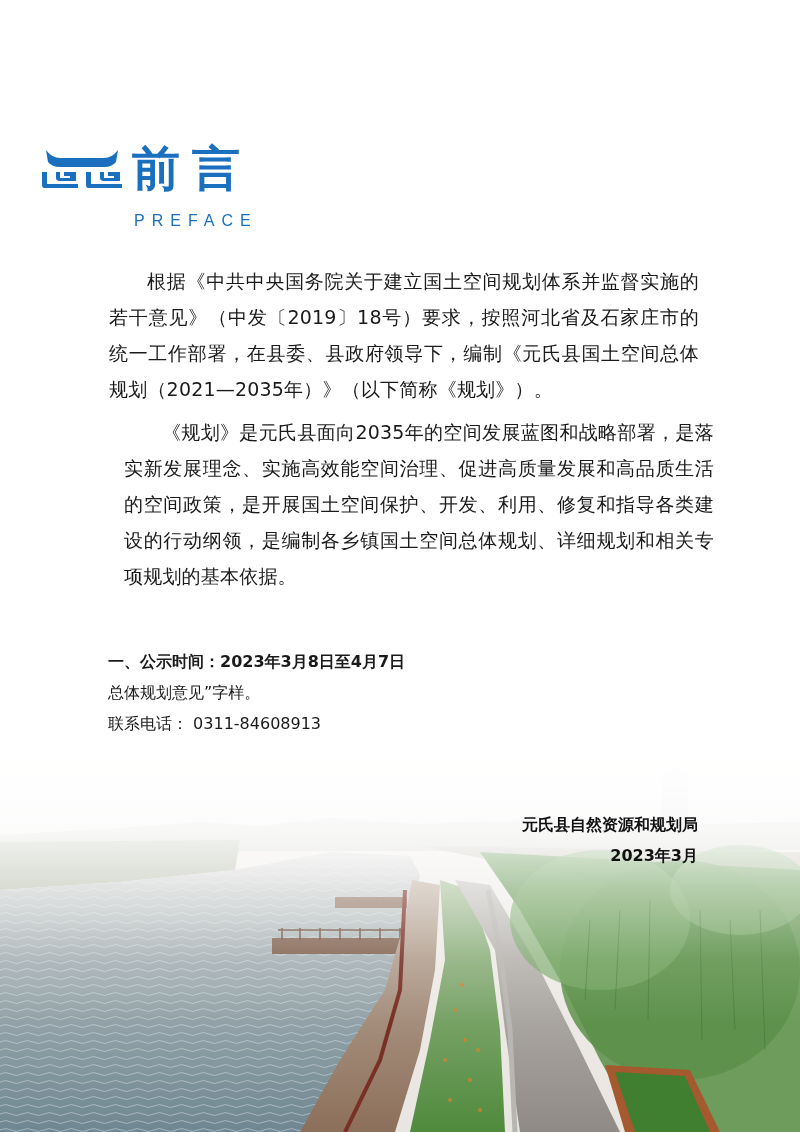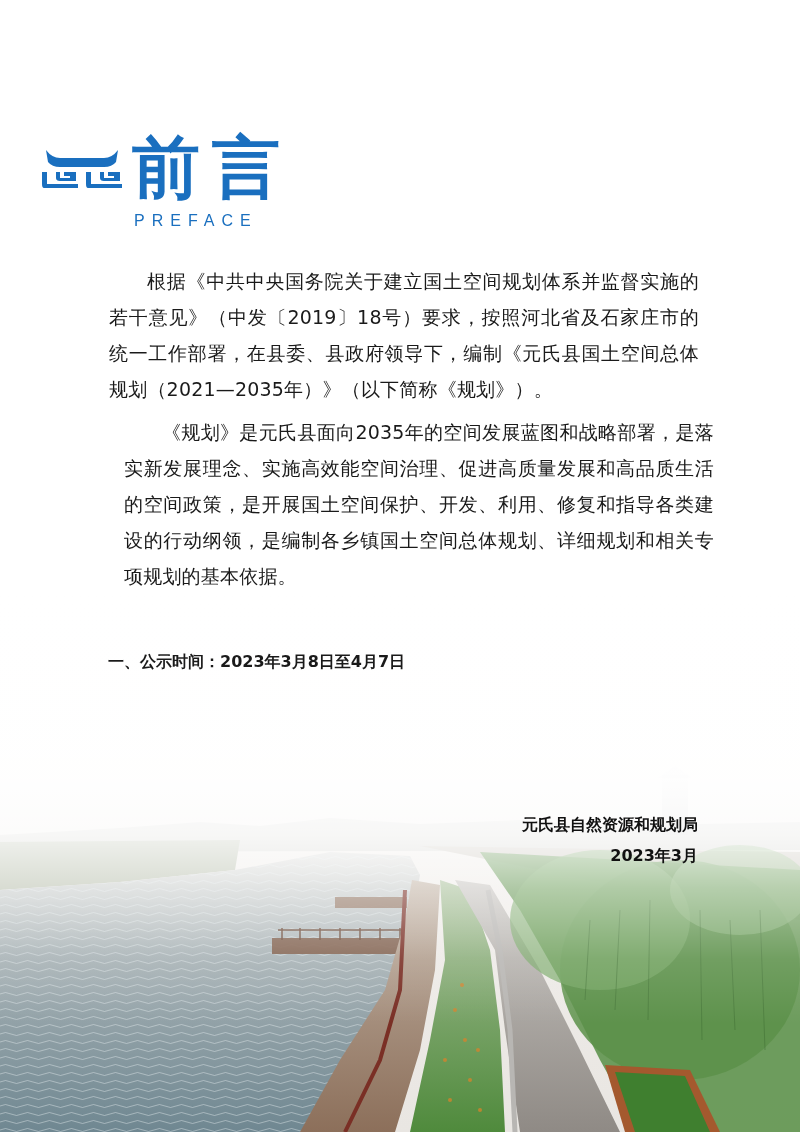--- a/index.html
+++ b/index.html
@@ -15,21 +15,21 @@
     .photo-fade {
       position: absolute; left: 0; top: 0; width: 800px; height: 542px;
       background: linear-gradient(to bottom, rgba(255,255,255,1) 0%, rgba(255,255,255,0.97) 35%, rgba(255,255,255,0.80) 45%, rgba(255,255,255,0.45) 55%, rgba(255,255,255,0.12) 68%, rgba(255,255,255,0) 80%);
     }
 
     
     .header { position: absolute; left: 40px; top: 140px; width: 260px; height: 100px; }
     .logo { position: absolute; left: 2px; top: 8px; width: 80px; height: 42px; }
     .title {
       position: absolute; left: 92px; top: -4px;
-      font-size: 68px; font-weight: bold; letter-spacing: 12px; color: #1a6fbf; line-height: 64px;
+      font-size: 48px; font-weight: bold; letter-spacing: 12px; color: #1a6fbf; line-height: 64px;
       font-family: "DejaVu Sans", sans-serif;
     }
     .subtitle {
       position: absolute; left: 94px; top: 72px;
       font-size: 16px; letter-spacing: 7px; color: #1a6fbf;
       font-family: "Liberation Sans", sans-serif;
     }
 
     
     .para {
@@ -158,16 +158,20 @@
   <div class="subtitle">PREFACE</div>
 </div>
 
 <p class="para para1" style="margin:1px">根据《中共中央国务院关于建立国土空间规划体系并监督实施的若干意见》（中发〔2019〕18号）要求，按照河北省及石家庄市的统一工作部署，在县委、县政府领导下，编制《元氏县国土空间总体规划（2021—2035年）》（以下简称《规划》）。</p>
 <p class="para para2" style="margin:16px">《规划》是元氏县面向2035年的空间发展蓝图和战略部署，是落实新发展理念、实施高效能空间治理、促进高质量发展和高品质生活的空间政策，是开展国土空间保护、开发、利用、修复和指导各类建设的行动纲领，是编制各乡镇国土空间总体规划、详细规划和相关专项规划的基本依据。</p>
 
 <div class="notice">
   <span class="line">
     <b>一、公示时间：</b><b>2023年3月8日至4月7日</b>
   </span>
+  <span class="line">总体规划意见”字样。</span>
+  <span class="line">
+    <span>联系电话：</span>&nbsp;<span>0311-84608913</span>
+  </span>
 </div>
 
 <div class="sign sign1">元氏县自然资源和规划局</div>
 <div class="sign sign2">2023年3月</div>
 
 </body></html>

